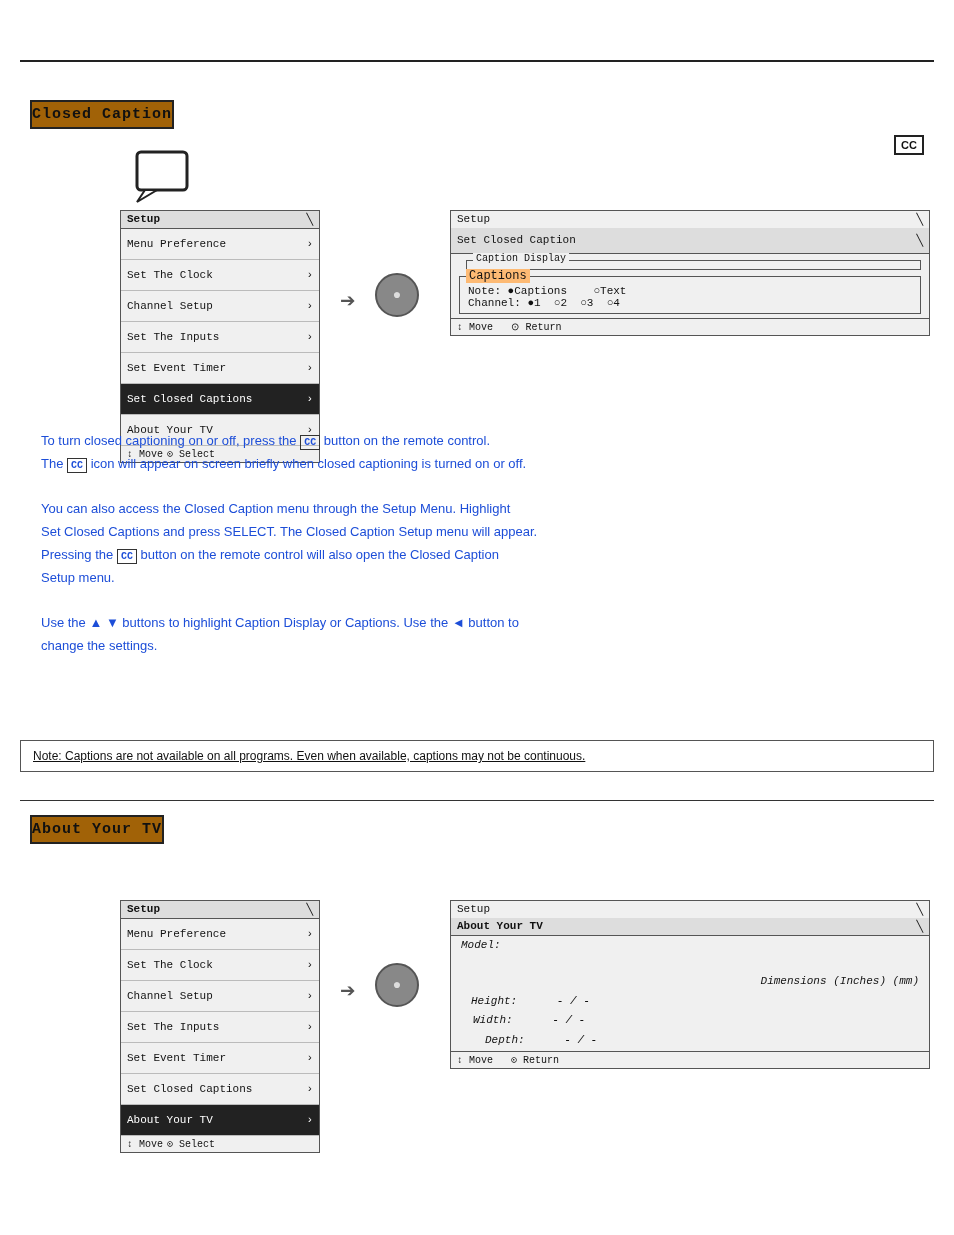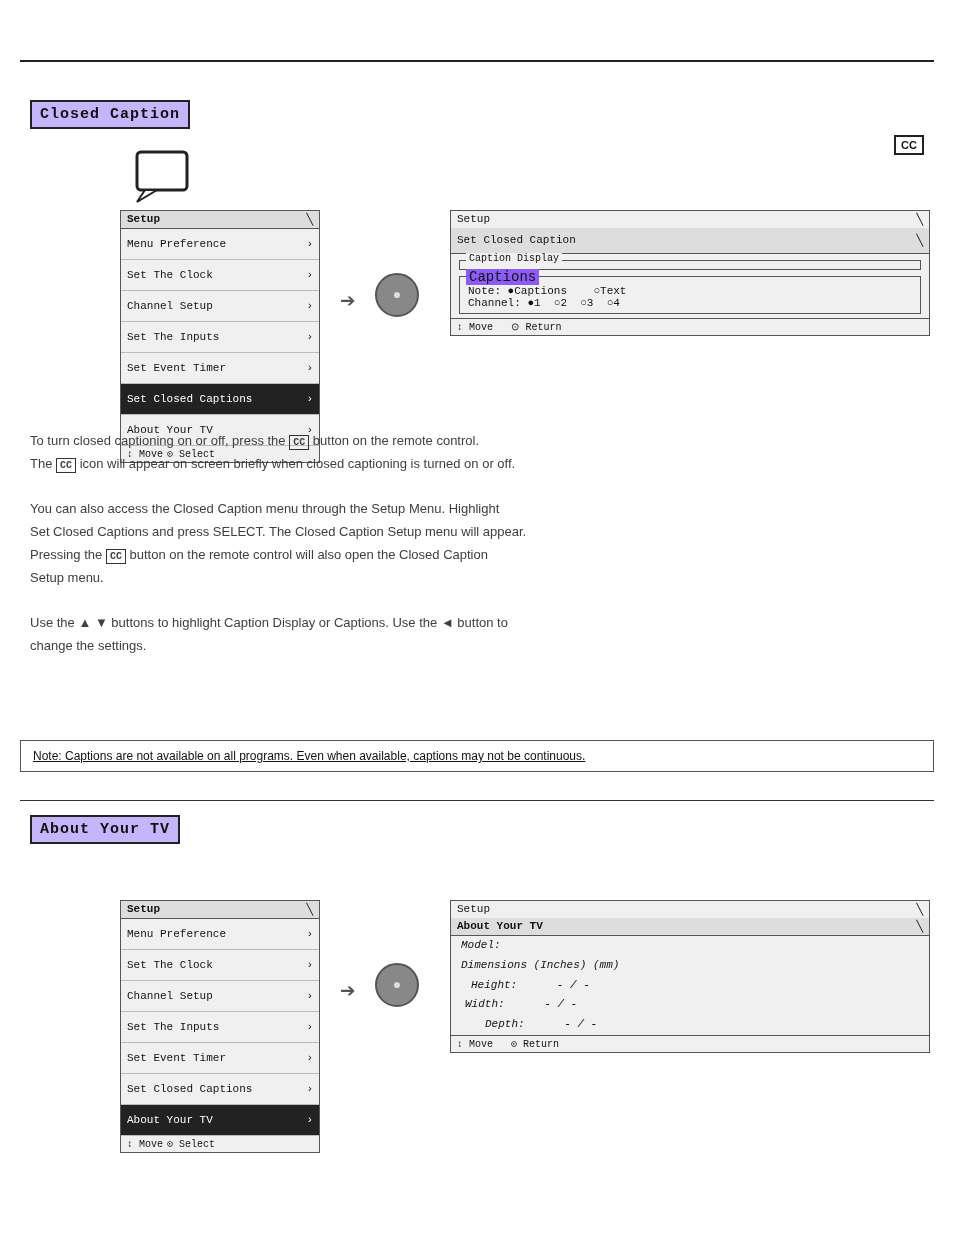--- a/index.html
+++ b/index.html
@@ -20,25 +20,25 @@
       left: 20px;
       right: 20px;
       height: 2px;
       background: #222;
     }
 
     
     .section-header {
       position: absolute;
       border: 2px solid #222;
-      padding: 4px 8px;
+      padding: 4px 0;
       font-family: 'Courier New', Courier, monospace;
       font-weight: bold;
       font-size: 15px;
-      background: #c4b5fd;
+      background: #a16207;
       letter-spacing: 1px;
     }
 
     
     .cc-badge {
       display: inline-flex;
       align-items: center;
       justify-content: center;
       border: 2px solid #222;
       font-size: 11px;
@@ -114,21 +114,22 @@
 
     
     .radio { display: inline-block; font-size: 11px; }
 
     
     .body-text {
       position: absolute;
       font-family: Arial, sans-serif;
       font-size: 13px;
       line-height: 1.7;
-      color: #404040;
+      color: #1d4ed8;
+      margin-left: 11px;
     }
 
     
     .divider-line {
       position: absolute;
       left: 20px;
       right: 20px;
       height: 1px;
       background: #333;
     }
@@ -242,26 +243,26 @@
 <div class="caption-box" style="top: 210px; left: 450px; width: 480px;">
   <div style="padding: 2px 6px; display:flex; justify-content:space-between; font-family:'Courier New'; font-size:11px;">
     <span>Setup</span>
       <span>╲</span>
   </div>
   <div class="cb-title">
     <span>Set Closed Caption</span>
       <span>╲</span>
   </div>
 
+  <div style="border:1px solid #555; margin:6px 8px 4px 15px; padding:4px 8px; position:relative;">
+    <div style="position:absolute; top:-8px; left:6px; background:#f0f0f0; padding:0 3px; font-size:10px;">Caption Display</div>
+  </div>
+
   <div style="border:1px solid #555; margin:6px 8px 4px 8px; padding:4px 8px; position:relative;">
-    <div style="position:absolute; top:-8px; left:6px; background:#f0f0f0; padding:0 3px; font-size:10px;">Caption Display</div>
-  </div>
-
-  <div style="border:1px solid #555; margin:6px 8px 4px 8px; padding:4px 8px; position:relative;">
-    <div style="position:absolute; top:-8px; left:6px; background:#8b5cf6; padding:0 3px; font-size:14px;">Captions</div>
+    <div style="position:absolute; top:-8px; left:6px; background:#fdba74; padding:0 3px; font-size:12px;">Captions</div>
     <div style="padding-top:4px;">
       <span>Note: </span>
       <span class="radio">●Captions</span>&nbsp;&nbsp;&nbsp;
       <span class="radio">○Text</span>
     </div>
     <div>
       <span>Channel: </span>
       <span class="radio">●1</span>&nbsp;
       <span class="radio">○2</span>&nbsp;
       <span class="radio">○3</span>&nbsp;
@@ -344,28 +345,28 @@
   <div style="padding: 2px 6px; display:flex; justify-content:space-between; font-family:'Courier New'; font-size:11px;">
     <span>Setup</span>
       <span>╲</span>
   </div>
   <div class="ab-title">
     <span>About Your TV</span>
       <span>╲</span>
   </div>
   <div class="ab-content">
     <div><span>Model:</span></div>
-    <div style="margin-top:0;">
+    <div style="margin-top:16px;text-align:right;">
       <span>Dimensions  (Inches)  (mm)</span>
     </div>
     <div style="margin-left:10px;">
       <span>Height:</span>&nbsp;&nbsp;&nbsp;&nbsp;&nbsp;
       <span>- / -</span>
     </div>
-    <div style="margin-left:4px;">
+    <div style="margin-left:12px;">
       <span>Width:</span>&nbsp;&nbsp;&nbsp;&nbsp;&nbsp;
       <span>- / -</span>
     </div>
     <div style="margin-left:24px;">
       <span>Depth:</span>&nbsp;&nbsp;&nbsp;&nbsp;&nbsp;
       <span>- / -</span>
     </div>
   </div>
   <div class="ab-footer">
     ↕ Move &nbsp; ⊙ Return

